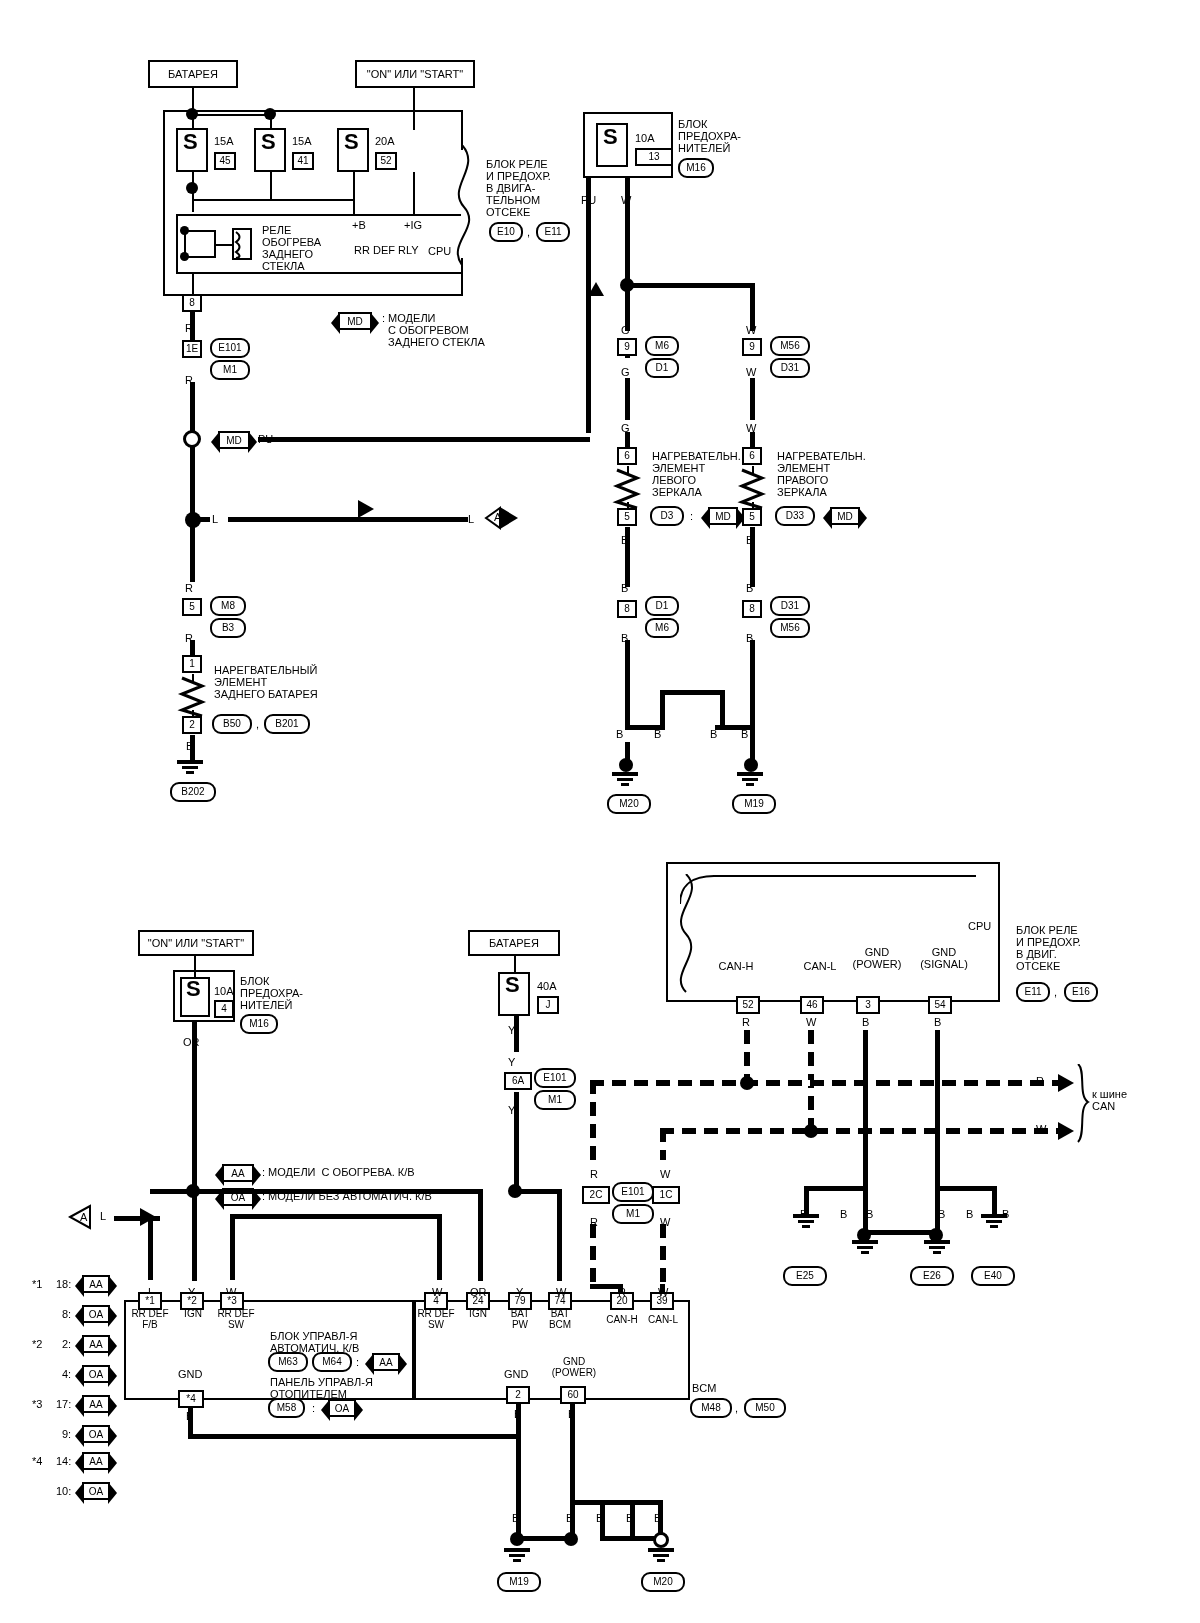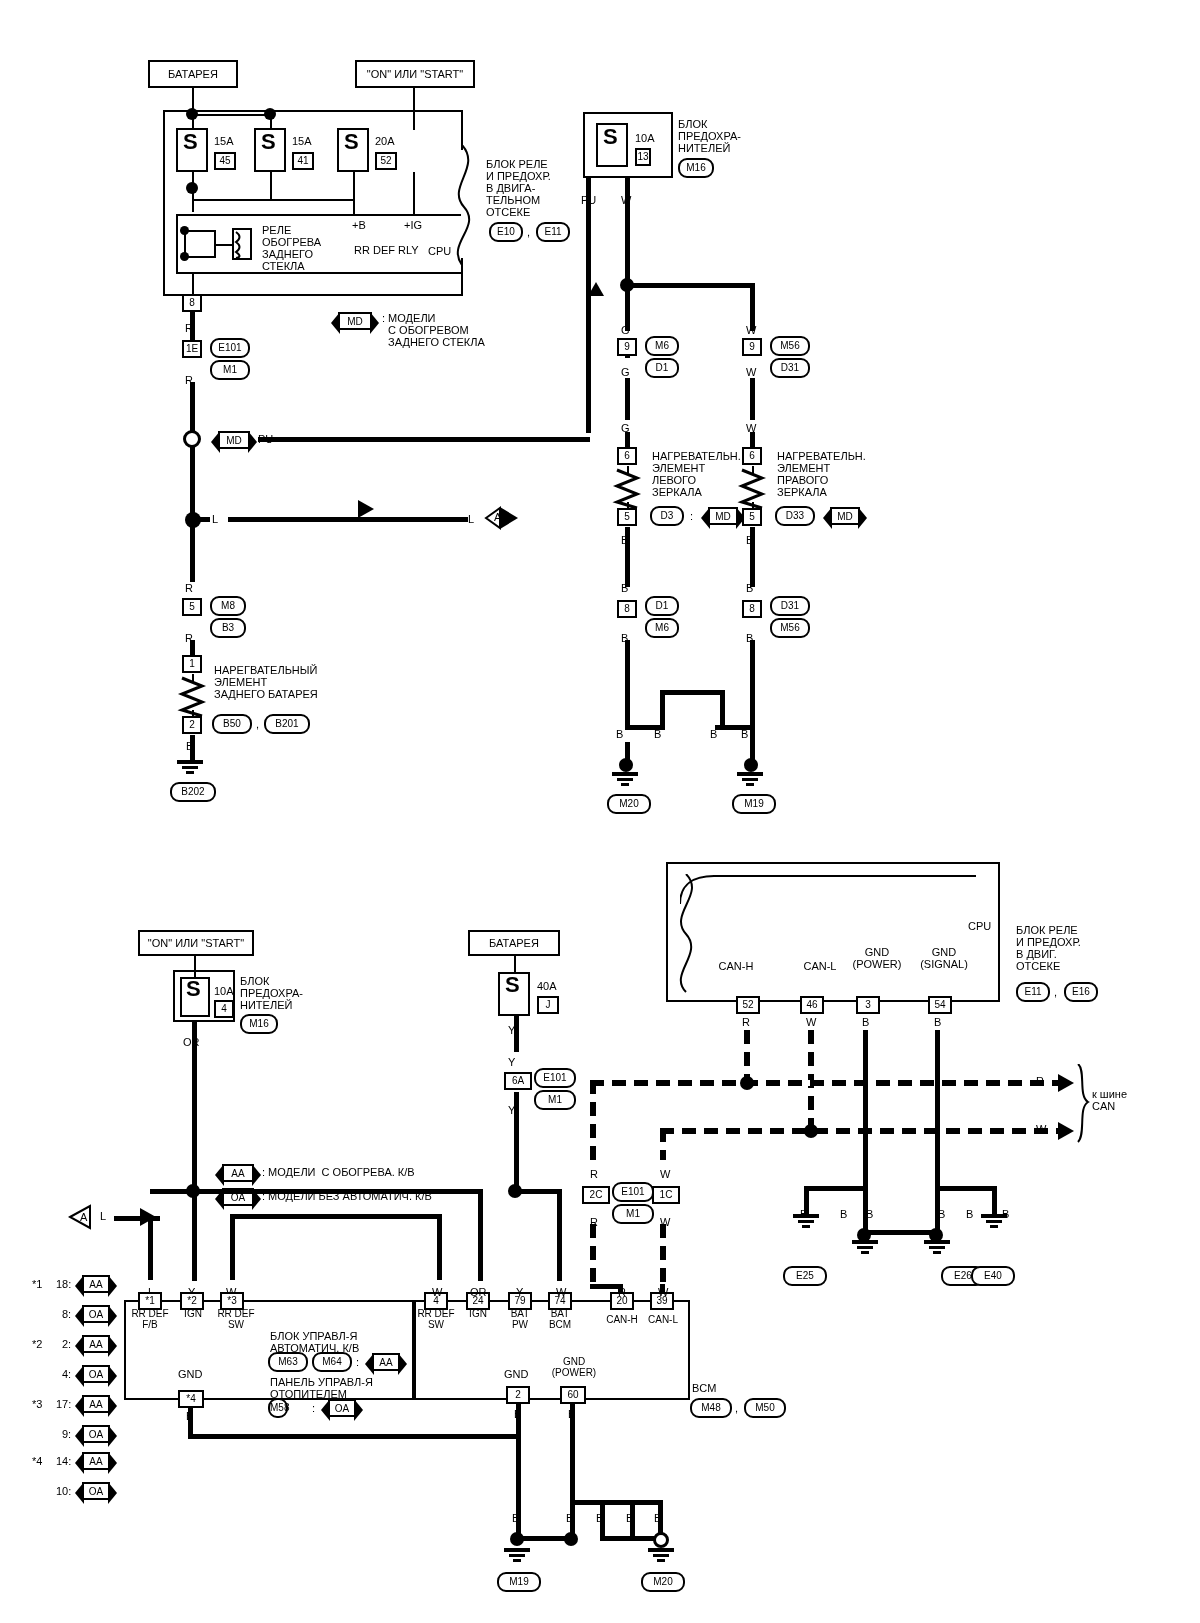--- a/index.html
+++ b/index.html
@@ -125,21 +125,21 @@
 
   <div class="hexbox" style="left:338px;top:312px;width:34px;">MD</div>
   <div class="lbl" style="left:382px;top:312px;">: МОДЕЛИ
   С ОБОГРЕВОМ
   ЗАДНЕГО СТЕКЛА</div>
 
   <div class="box" style="left:583px;top:112px;width:90px;height:66px;"></div>
   <div class="fuse" style="left:596px;top:123px;width:32px;height:44px;"></div>
   <div class="sbody" style="left:603px;top:124px;">S</div>
   <div class="lbl" style="left:635px;top:132px;">10A</div>
-  <div class="pin" style="left:635px;top:148px;width:16px;">13</div>
+  <div class="pin" style="left:635px;top:148px;width:38px;">13</div>
   <div class="lbl" style="left:678px;top:118px;">БЛОК
 ПРЕДОХРА-
 НИТЕЛЕЙ</div>
   <div class="conn" style="left:678px;top:158px;width:36px;">M16</div>
 
   <div class="lbl" style="left:581px;top:194px;">PU</div>
   <div class="lbl" style="left:621px;top:194px;">W</div>
 
   <div class="vline" style="left:586px;top:178px;height:252px;"></div>
   <div class="vline" style="left:625px;top:178px;height:105px;"></div>
@@ -389,21 +389,21 @@
       <div class="g2"></div>
       <div class="g3"></div>
     </div>
   <div class="lbl" style="left:800px;top:1208px;">B</div>
   <div class="lbl" style="left:840px;top:1208px;">B</div>
   <div class="lbl" style="left:866px;top:1208px;">B</div>
   <div class="lbl" style="left:938px;top:1208px;">B</div>
   <div class="lbl" style="left:966px;top:1208px;">B</div>
   <div class="lbl" style="left:1002px;top:1208px;">B</div>
   <div class="conn" style="left:783px;top:1266px;width:44px;">E25</div>
-  <div class="conn" style="left:941px;top:1266px;width:44px;">E26</div>
+  <div class="conn" style="left:910px;top:1266px;width:44px;">E26</div>
   <div class="conn" style="left:971px;top:1266px;width:44px;">E40</div>
 
   <div class="box" style="left:138px;top:930px;width:116px;height:26px;"></div>
   <div class="lblc" style="left:138px;top:937px;width:116px;">"ON" ИЛИ "START"</div>
 
   <div class="box" style="left:173px;top:970px;width:62px;height:52px;"></div>
   <div class="fuse" style="left:180px;top:977px;width:30px;height:40px;"></div>
   <div class="sbody" style="left:186px;top:976px;">S</div>
   <div class="lbl" style="left:214px;top:985px;">10A</div>
   <div class="pin" style="left:214px;top:1000px;width:20px;">4</div>
@@ -501,21 +501,21 @@
   <div class="hline" style="left:188px;top:1434px;width:330px;"></div>
 
   <div class="lbl" style="left:270px;top:1330px;">БЛОК УПРАВЛ-Я
 АВТОМАТИЧ. К/В</div>
   <div class="conn" style="left:268px;top:1352px;width:40px;">M63</div>
   <div class="conn" style="left:312px;top:1352px;width:40px;">M64</div>
   <div class="lbl" style="left:356px;top:1356px;">:</div>
   <div class="hexbox" style="left:372px;top:1353px;width:28px;">AA</div>
   <div class="lbl" style="left:270px;top:1376px;">ПАНЕЛЬ УПРАВЛ-Я
 ОТОПИТЕЛЕМ</div>
-  <div class="conn" style="left:268px;top:1398px;width:20px;">M58</div>
+  <div class="conn" style="left:268px;top:1398px;width:37px;">M58</div>
   <div class="lbl" style="left:312px;top:1402px;">:</div>
   <div class="hexbox" style="left:328px;top:1399px;width:28px;">OA</div>
 
   <div class="box" style="left:414px;top:1300px;width:276px;height:100px;"></div>
   <div class="pin" style="left:424px;top:1292px;width:24px;">4</div>
   <div class="pin" style="left:466px;top:1292px;width:24px;">24</div>
   <div class="pin" style="left:508px;top:1292px;width:24px;">79</div>
   <div class="pin" style="left:548px;top:1292px;width:24px;">74</div>
   <div class="pin" style="left:610px;top:1292px;width:24px;">20</div>
   <div class="pin" style="left:650px;top:1292px;width:24px;">39</div>

